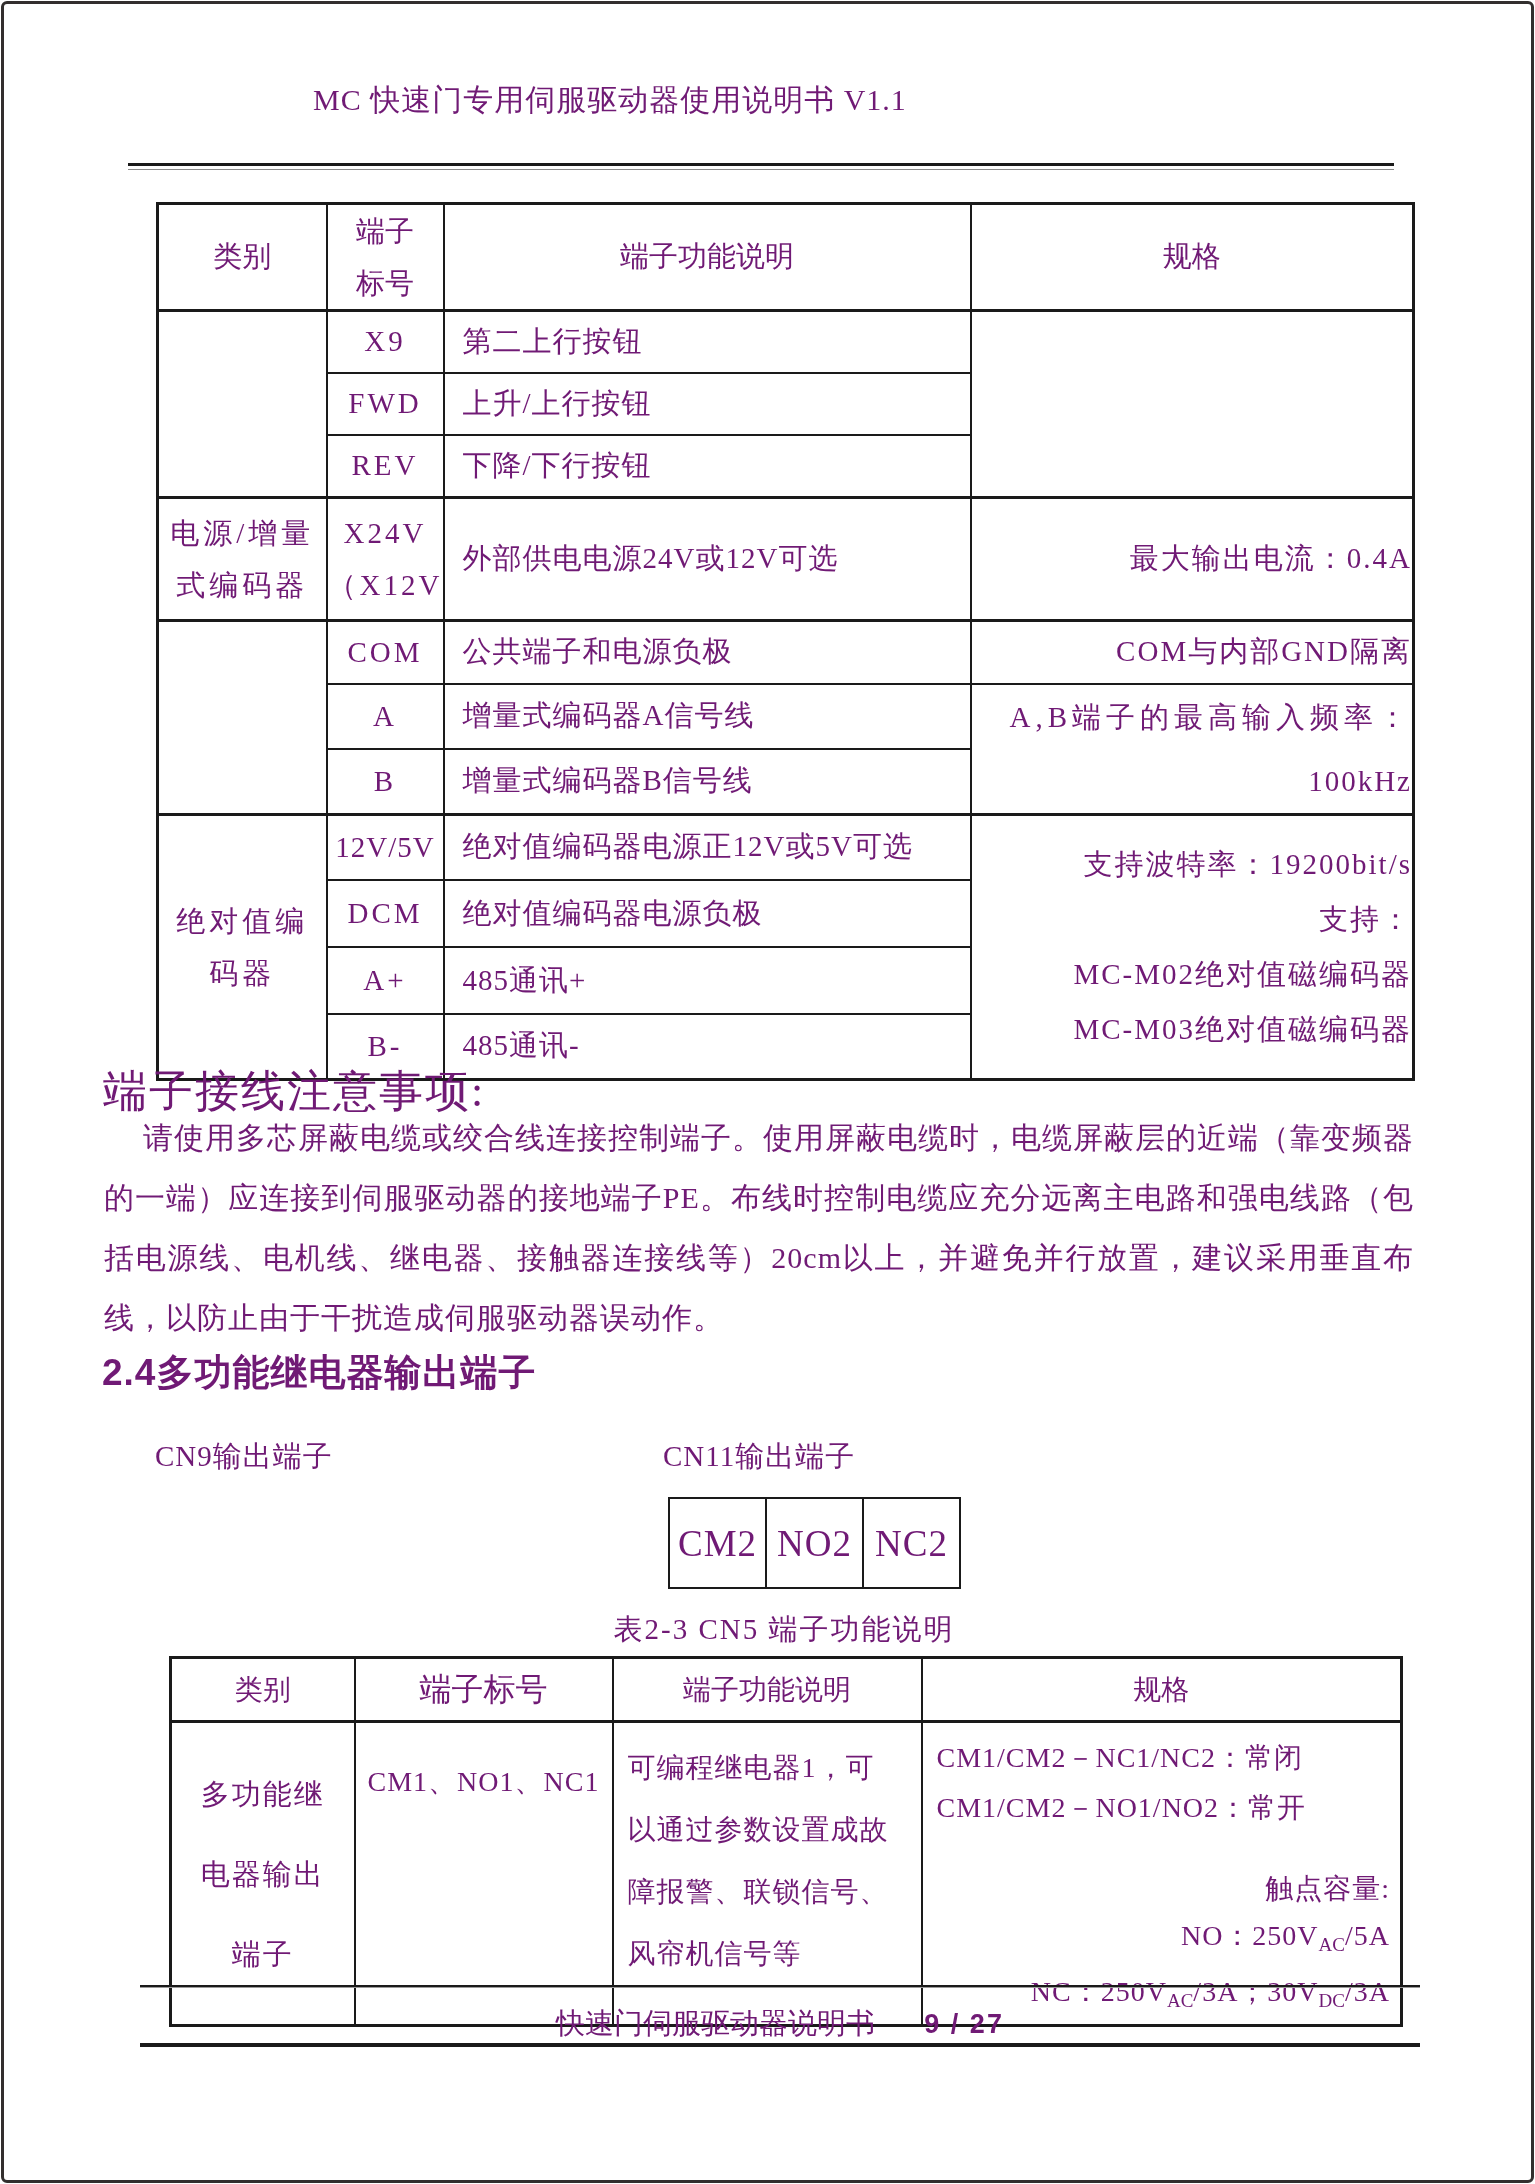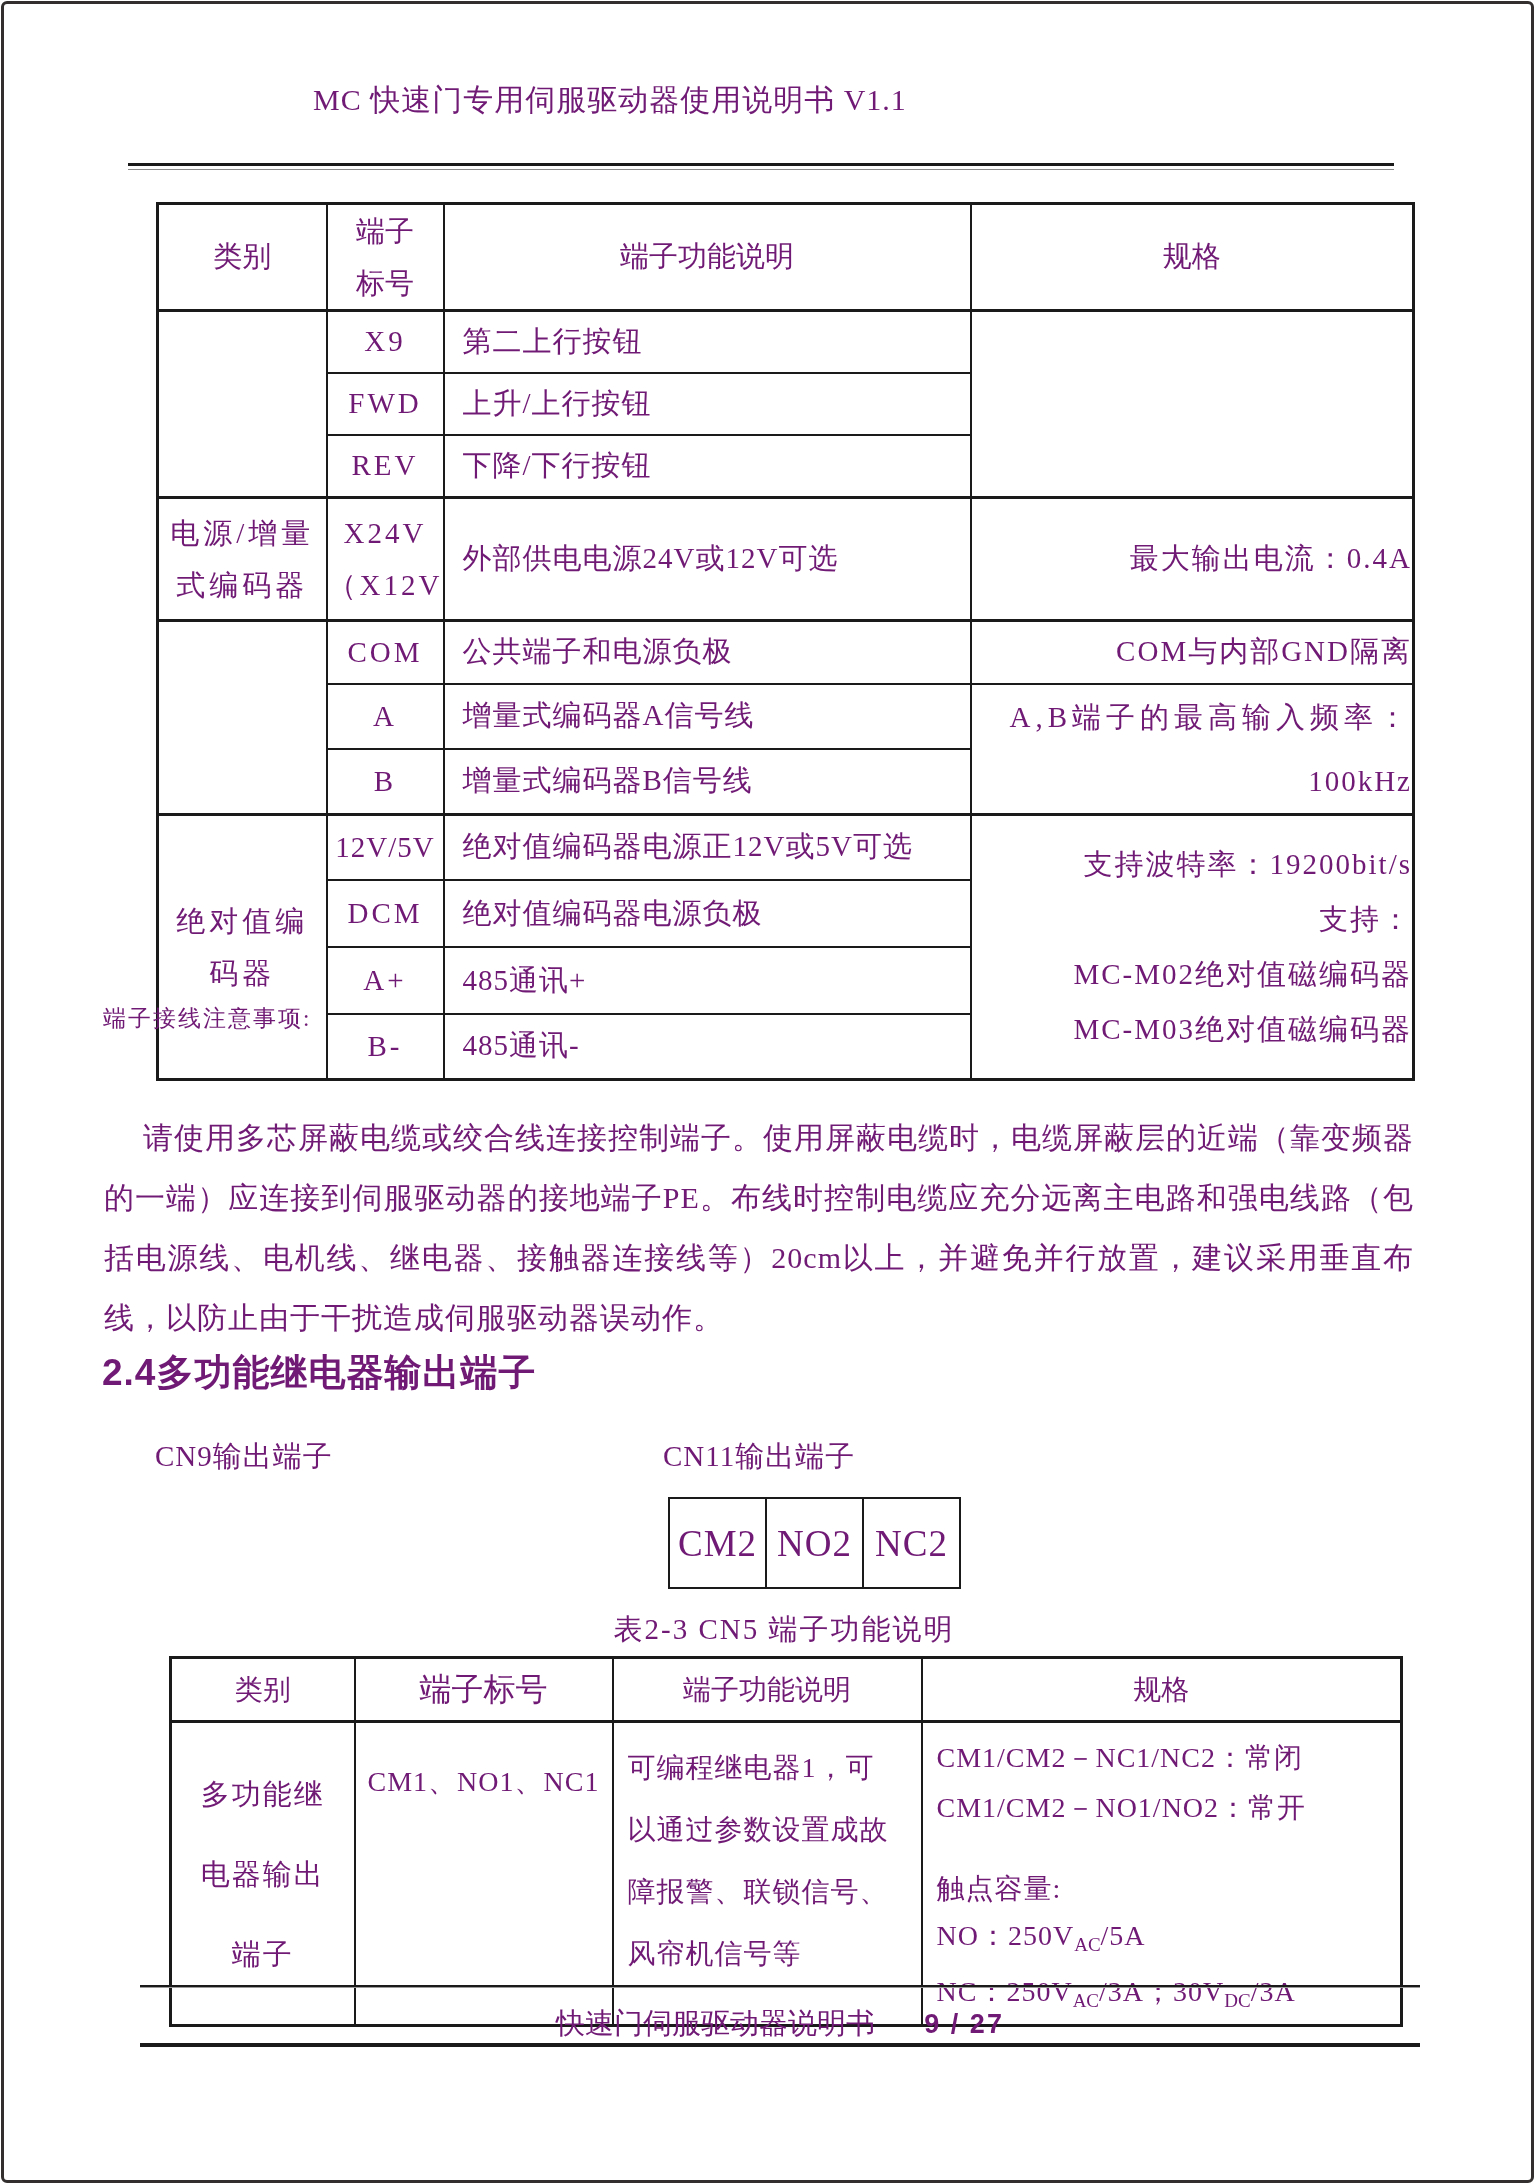--- a/index.html
+++ b/index.html
@@ -25,21 +25,21 @@
   .table1 td.func{text-align:left;padding-left:18px;letter-spacing:1px;}
   .table1 td.spec{text-align:right;padding-left:14px;letter-spacing:2px;}
   .table1 td.term{letter-spacing:3px;}
   .table1 td.cat{letter-spacing:4px;line-height:52px;}
   .twoline{line-height:52px;}
   .spec-lines{line-height:55px;}
   .spec-lines .indent{padding-left:72px;}
   .spaced{letter-spacing:5px;}
   .wide-ls{letter-spacing:7px;}
   
-  .note-heading{position:absolute;left:103px;top:1003px;font-size:23px;letter-spacing:2px;}
+  .note-heading{position:absolute;left:103px;top:1062px;font-size:44px;letter-spacing:2px;}
   .note-para{position:absolute;left:104px;top:1108px;width:1310px;font-size:30px;
     line-height:60px;text-align:justify;text-indent:39px;letter-spacing:1px;}
   .sec24-heading{position:absolute;left:102px;top:1348px;font-size:37px;font-weight:bold;
     font-family:"Liberation Sans","DejaVu Sans",sans-serif;letter-spacing:1px;}
   
   .cn-label{position:absolute;font-size:29px;letter-spacing:1px;}
   .cn9-label{left:155px;top:1437px;}
   .cn11-label{left:663px;top:1437px;}
   .cn-box{position:absolute;top:1497px;}
   .cn9-box{left:170px;}
@@ -50,21 +50,21 @@
   
   .tbl-caption{position:absolute;left:156px;top:1610px;width:1256px;text-align:center;
     font-size:29px;letter-spacing:2px;}
   .table2{position:absolute;left:169px;top:1656px;width:1231px;}
   .table2 td.cat2{line-height:80px;letter-spacing:2px;}
   .table2 td.term2{vertical-align:top;padding-top:40px;letter-spacing:1px;font-size:28px;}
   .table2 td.func2{vertical-align:top;text-align:left;padding:14px 10px 0 14px;
     line-height:62px;font-size:28px;letter-spacing:1px;font-family:Liberation Serif, serif;}
   .table2 td.spec2{vertical-align:top;text-align:left;padding:10px 10px 0 14px;
     font-size:28px;letter-spacing:1px;}
-  .spec2-contact{line-height:47px;}
+  .spec2-contact{line-height:47px;text-align:right;}
   .spec2-top{line-height:50px;}
   .gap30{height:32px;}
   sub.unit{font-size:19px;vertical-align:-6px;letter-spacing:0;}
   
   .footer-rule-top{position:absolute;left:140px;top:1985px;width:1280px;height:0;
     border-top:2px solid #1a1a1a;border-bottom:1px solid #9a9a9a;}
   .footer-text{position:absolute;left:140px;top:2004px;width:1280px;text-align:center;font-size:29px;}
   .footer-text .pageno{font-family:"Liberation Sans","DejaVu Sans",sans-serif;
     font-weight:bold;font-size:27px;margin-left:42px;letter-spacing:2px;}
   .footer-rule-bottom{position:absolute;left:140px;top:2043px;width:1280px;height:4px;background:#1a1a1a;}

